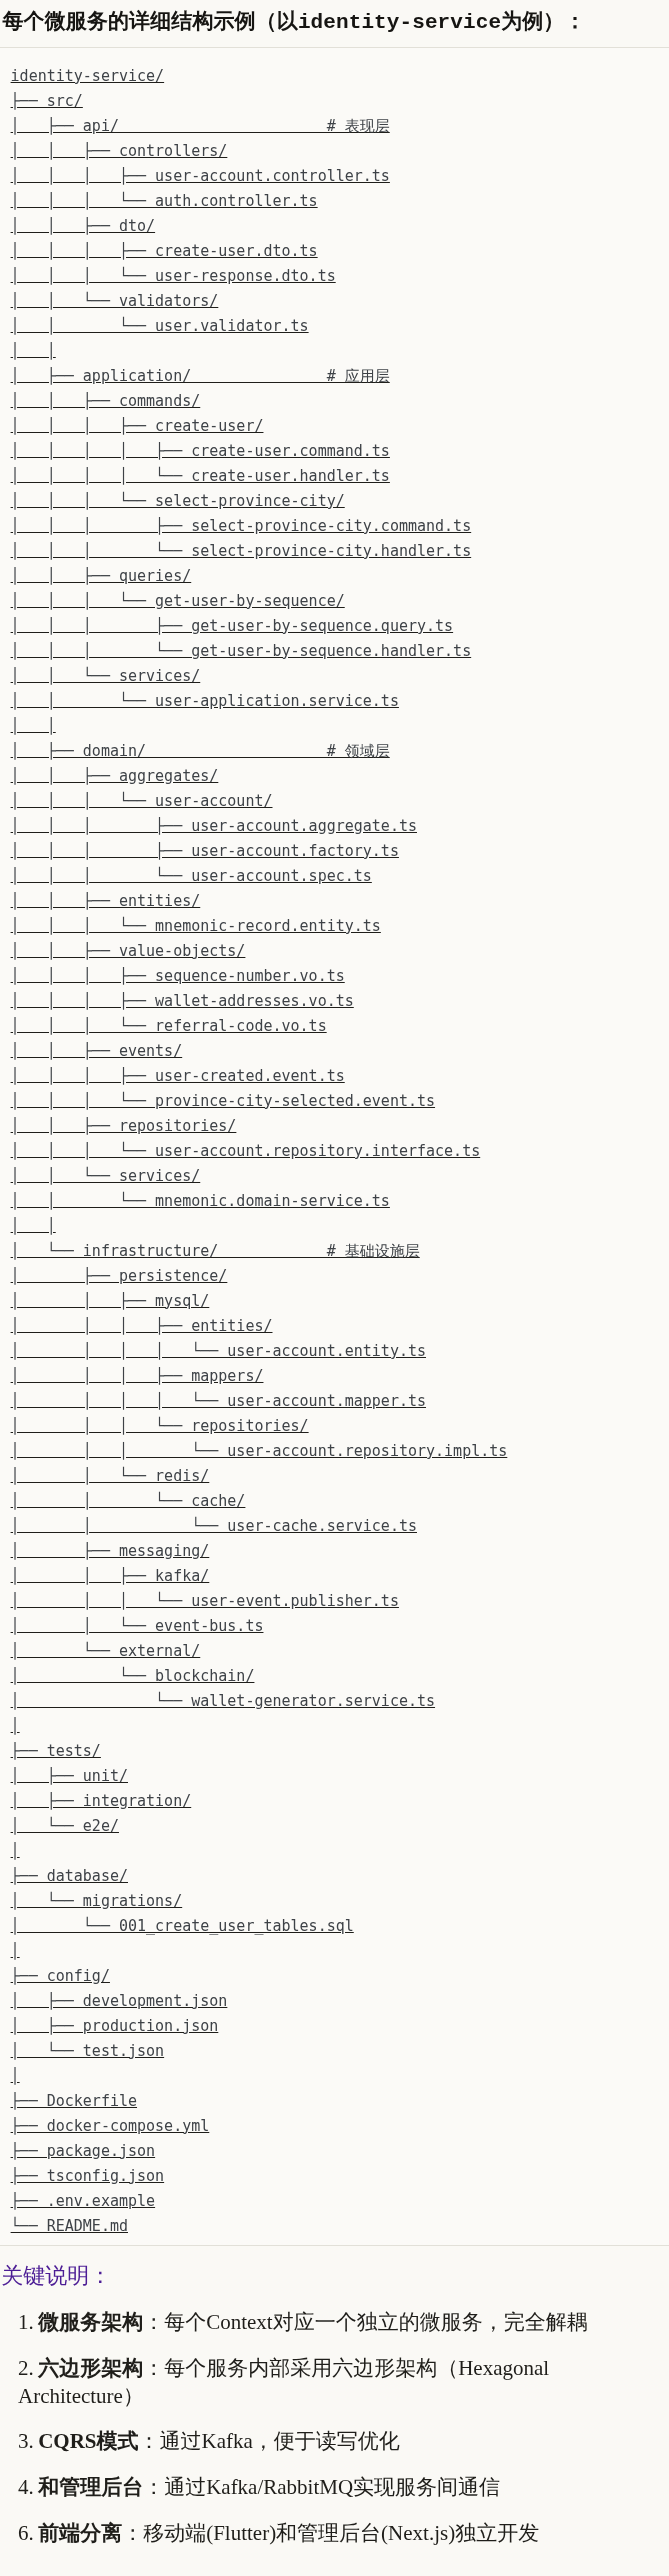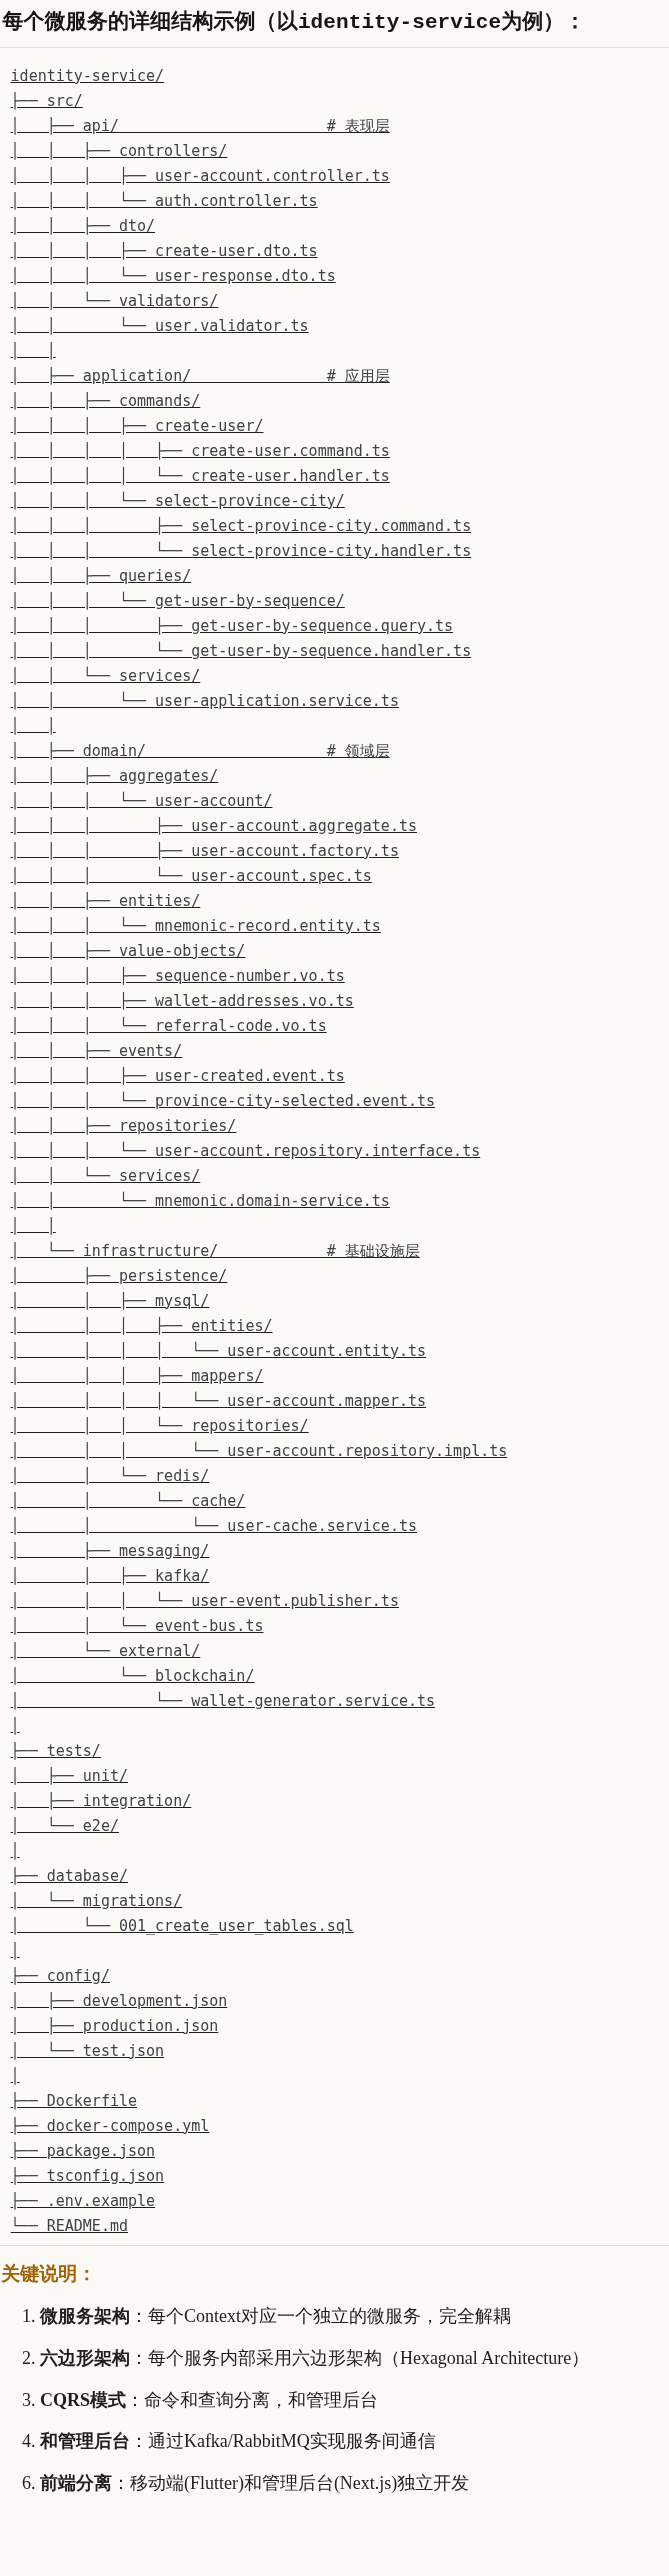--- a/index.html
+++ b/index.html
@@ -39,31 +39,31 @@
   }
   .tree{
     margin:0;
     font-family:"DejaVu Sans Mono","Liberation Mono",monospace;
     font-size:15px;
     line-height:25px;
     color:var(--tree-text);
     white-space:pre;
   }
   .notes-heading{
-    font-size:19px;
-    font-weight:700;
+    font-size:22px;
+    font-weight:400;
     margin:15px 0 0 1.3px;
-    color:#a16207;
+    color:#4c1d95;
   }
   .notes-list{margin:0;padding:0;list-style:none;}
   .note-item{
-    font-size:18px;
+    font-size:21px;
     line-height:1.32;
-    margin:18px 5px 0 11px;
-    padding-left:11px;
+    margin:18px 5px 0 0;
+    padding-left:18px;
   }
   .note-number{margin-right:4.4px;}
   .note-term{font-weight:700;}
   .closing-paragraph{
     font-size:15.6px;
     line-height:1.32;
     margin:17px 2.5px 0 0;
   }
 </style>
 </head>
@@ -163,21 +163,21 @@
 └── README.md</pre>
   </div>
 
   <h4 class="notes-heading">关键说明：</h4>
 
   <ol class="notes-list">
     <li class="note-item"><span class="note-number">1.</span><span class="note-term">微服务架构</span><span class="note-separator">：</span><span class="note-description">每个Context对应一个独立的微服务，完全解耦</span></li>
 
     <li class="note-item"><span class="note-number">2.</span><span class="note-term">六边形架构</span><span class="note-separator">：</span><span class="note-description">每个服务内部采用六边形架构（Hexagonal Architecture）</span></li>
 
-    <li class="note-item"><span class="note-number">3.</span><span class="note-term">CQRS模式</span><span class="note-separator">：</span><span class="note-description">命令和查询分离，和管理后台</span></li>
+    <li class="note-item"><span class="note-number">3.</span><span class="note-term">CQRS模式</span><span class="note-separator">：</span><span class="note-description">通过Kafka，便于读写优化</span></li>
 
     <li class="note-item"><span class="note-number">4.</span><span class="note-term">和管理后台</span><span class="note-separator">：</span><span class="note-description">通过Kafka/RabbitMQ实现服务间通信</span></li>
 
 
     <li class="note-item"><span class="note-number">6.</span><span class="note-term">前端分离</span><span class="note-separator">：</span><span class="note-description">移动端(Flutter)和管理后台(Next.js)独立开发</span></li>
   </ol>
 
 
 </div>
 

